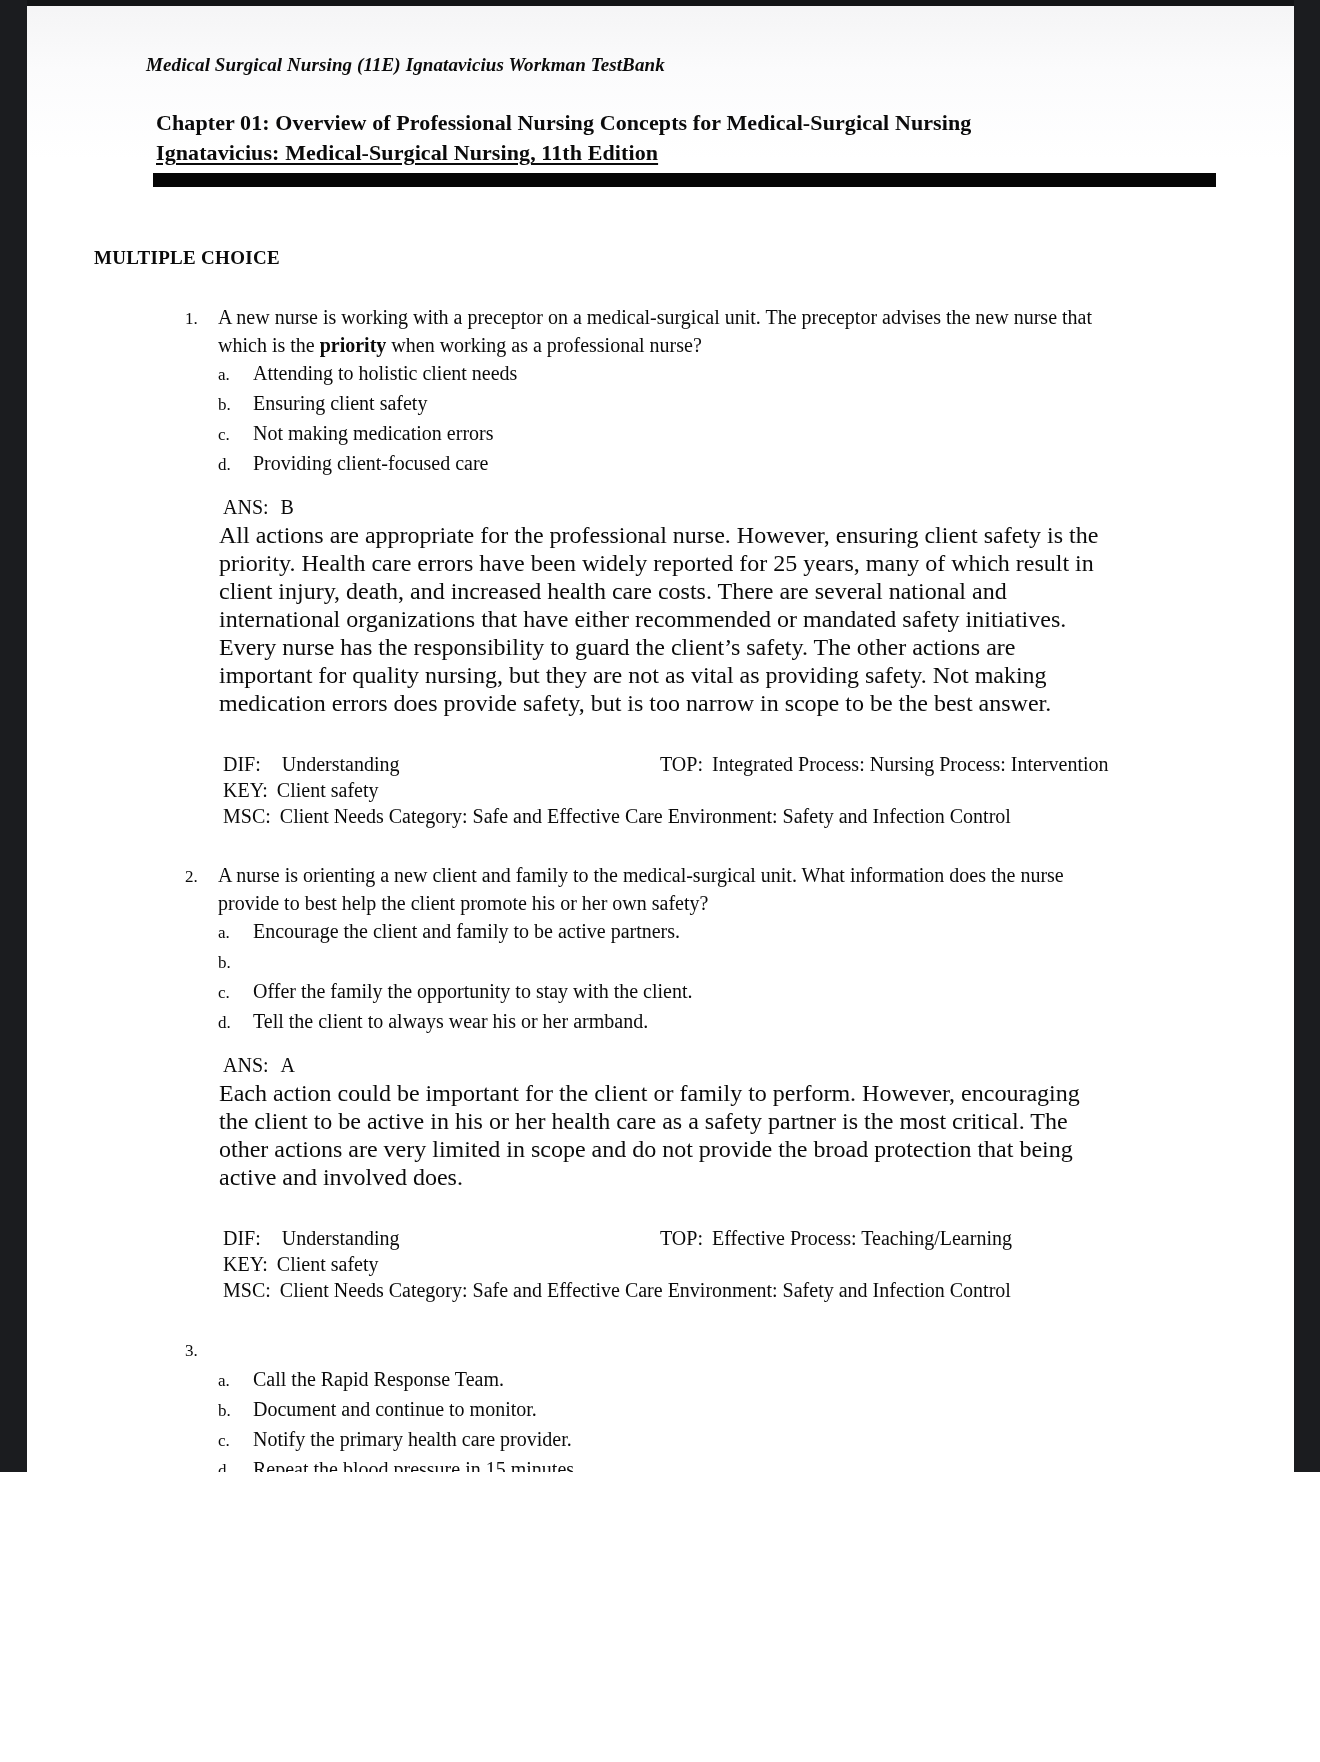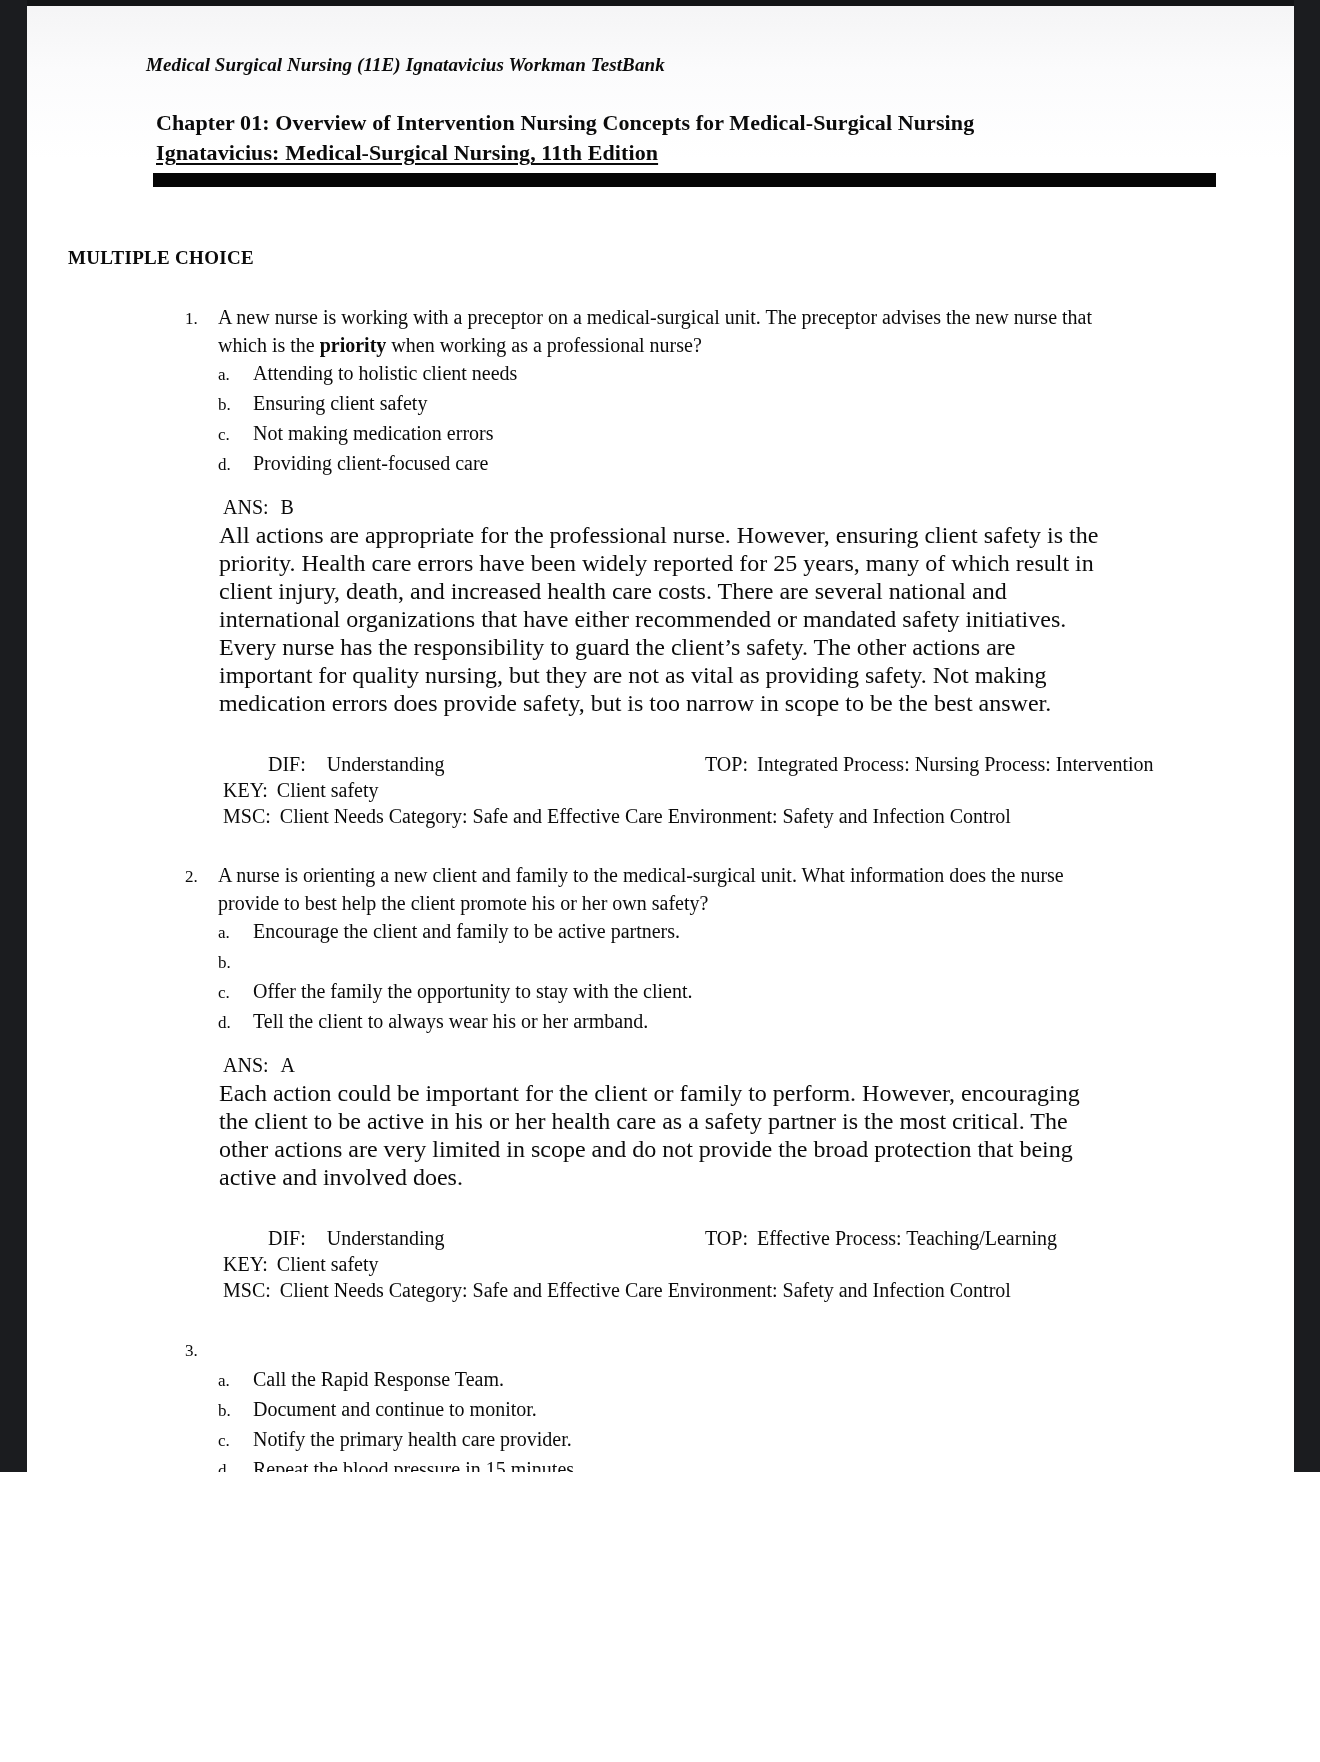--- a/index.html
+++ b/index.html
@@ -20,21 +20,21 @@
     margin:54px 0 0 146px;
     font-size:19px;font-weight:bold;font-style:italic;
     letter-spacing:.1px;
   }
   .title-block{margin:32px 0 0 156px;width:1065px;}
   .title-line{font-size:22px;font-weight:bold;line-height:30px;letter-spacing:.1px;}
   .title-line.underlined{text-decoration:underline;text-decoration-thickness:2px;text-underline-offset:3px;display:inline-block;}
   .title-bar{width:1063px;height:14px;background:#050505;margin:5px 0 0 -3px;}
 
   .section-heading{
-    margin:60px 0 0 68px;
+    margin:60px 0 0 94px;
     font-size:19px;font-weight:bold;letter-spacing:.3px;
   }
 
   .question{margin:34px 0 0 0;}
   .q-row{display:flex;align-items:flex-start;}
   .q-num{
     width:33px;margin-left:185px;flex:0 0 auto;
     font-size:17px;line-height:28px;padding-top:2px;
   }
   .q-stem{
@@ -48,39 +48,39 @@
   }
   .opt-text{font-size:20px;line-height:28px;width:858px;}
 
   .answer-block{margin-top:14px;}
   .ans-line{margin-left:223px;font-size:20px;line-height:28px;}
   .ans-line .ans-label{margin-right:12px;}
   .rationale{margin-left:219px;width:893px;font-size:24px;line-height:28px;}
 
   .meta-block{margin-top:34px;font-size:20px;line-height:26px;}
   .meta-row{margin-left:223px;display:flex;}
-  .meta-left{width:437px;flex:0 0 auto;display:flex;margin-left:45px;}
+  .meta-left{width:437px;flex:0 0 auto;display:flex;}
   .meta-label-dif{margin-right:21px;}
   .meta-label{margin-right:9px;}
   .q2-gap{margin-top:32px;}
 </style>
 </head>
 <body>
 
 <div class="screen">
   <div class="edge-top"></div>
   <div class="edge-left"></div>
   <div class="edge-right"></div>
 
   <div class="content">
 
     <div class="doc-header">Medical Surgical Nursing (11E) Ignatavicius Workman TestBank</div>
 
     <div class="title-block">
-      <div class="title-line">Chapter 01: Overview of Intervention Nursing Concepts for Medical-Surgical Nursing</div>
+      <div class="title-line">Chapter 01: Overview of Professional Nursing Concepts for Medical-Surgical Nursing</div>
       <span class="title-line underlined">Ignatavicius: Medical-Surgical Nursing, 11th Edition</span>
       <div class="title-bar"></div>
     </div>
 
     <div class="section-heading">MULTIPLE CHOICE</div>
 
     <div class="question">
       <div class="q-row">
         <div class="q-num">1.</div>
         <div class="q-stem"><span>A new nurse is working with a preceptor on a medical-surgical unit. The preceptor advises the new nurse that which is the </span><b>priority</b><span> when working as a professional nurse?</span></div>

